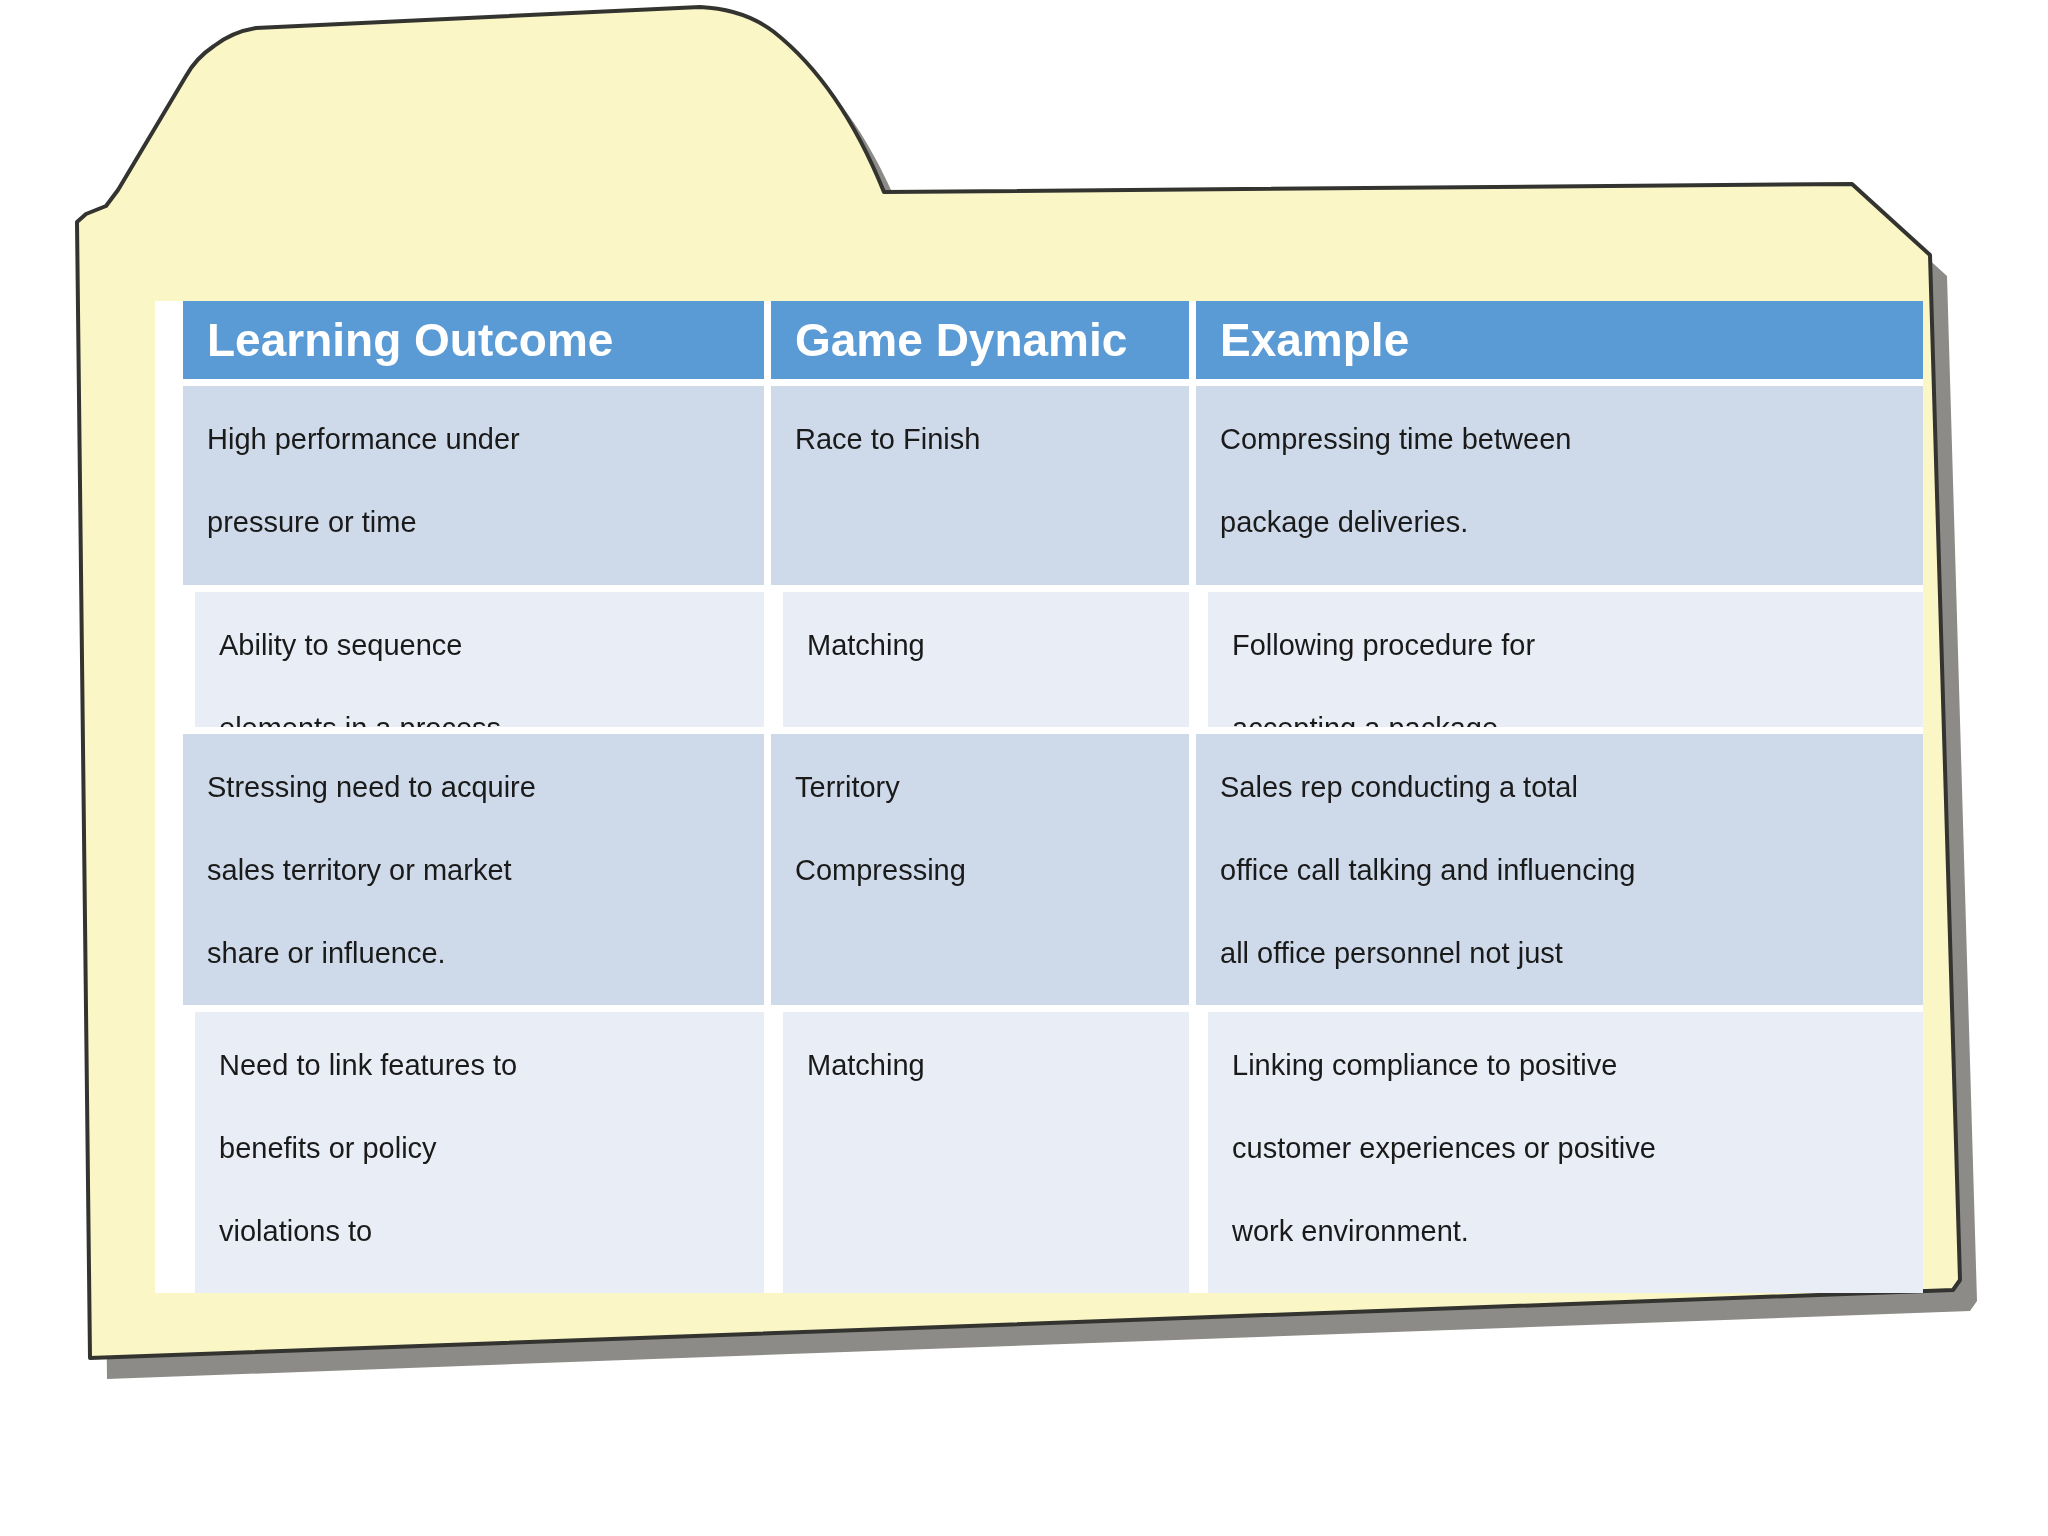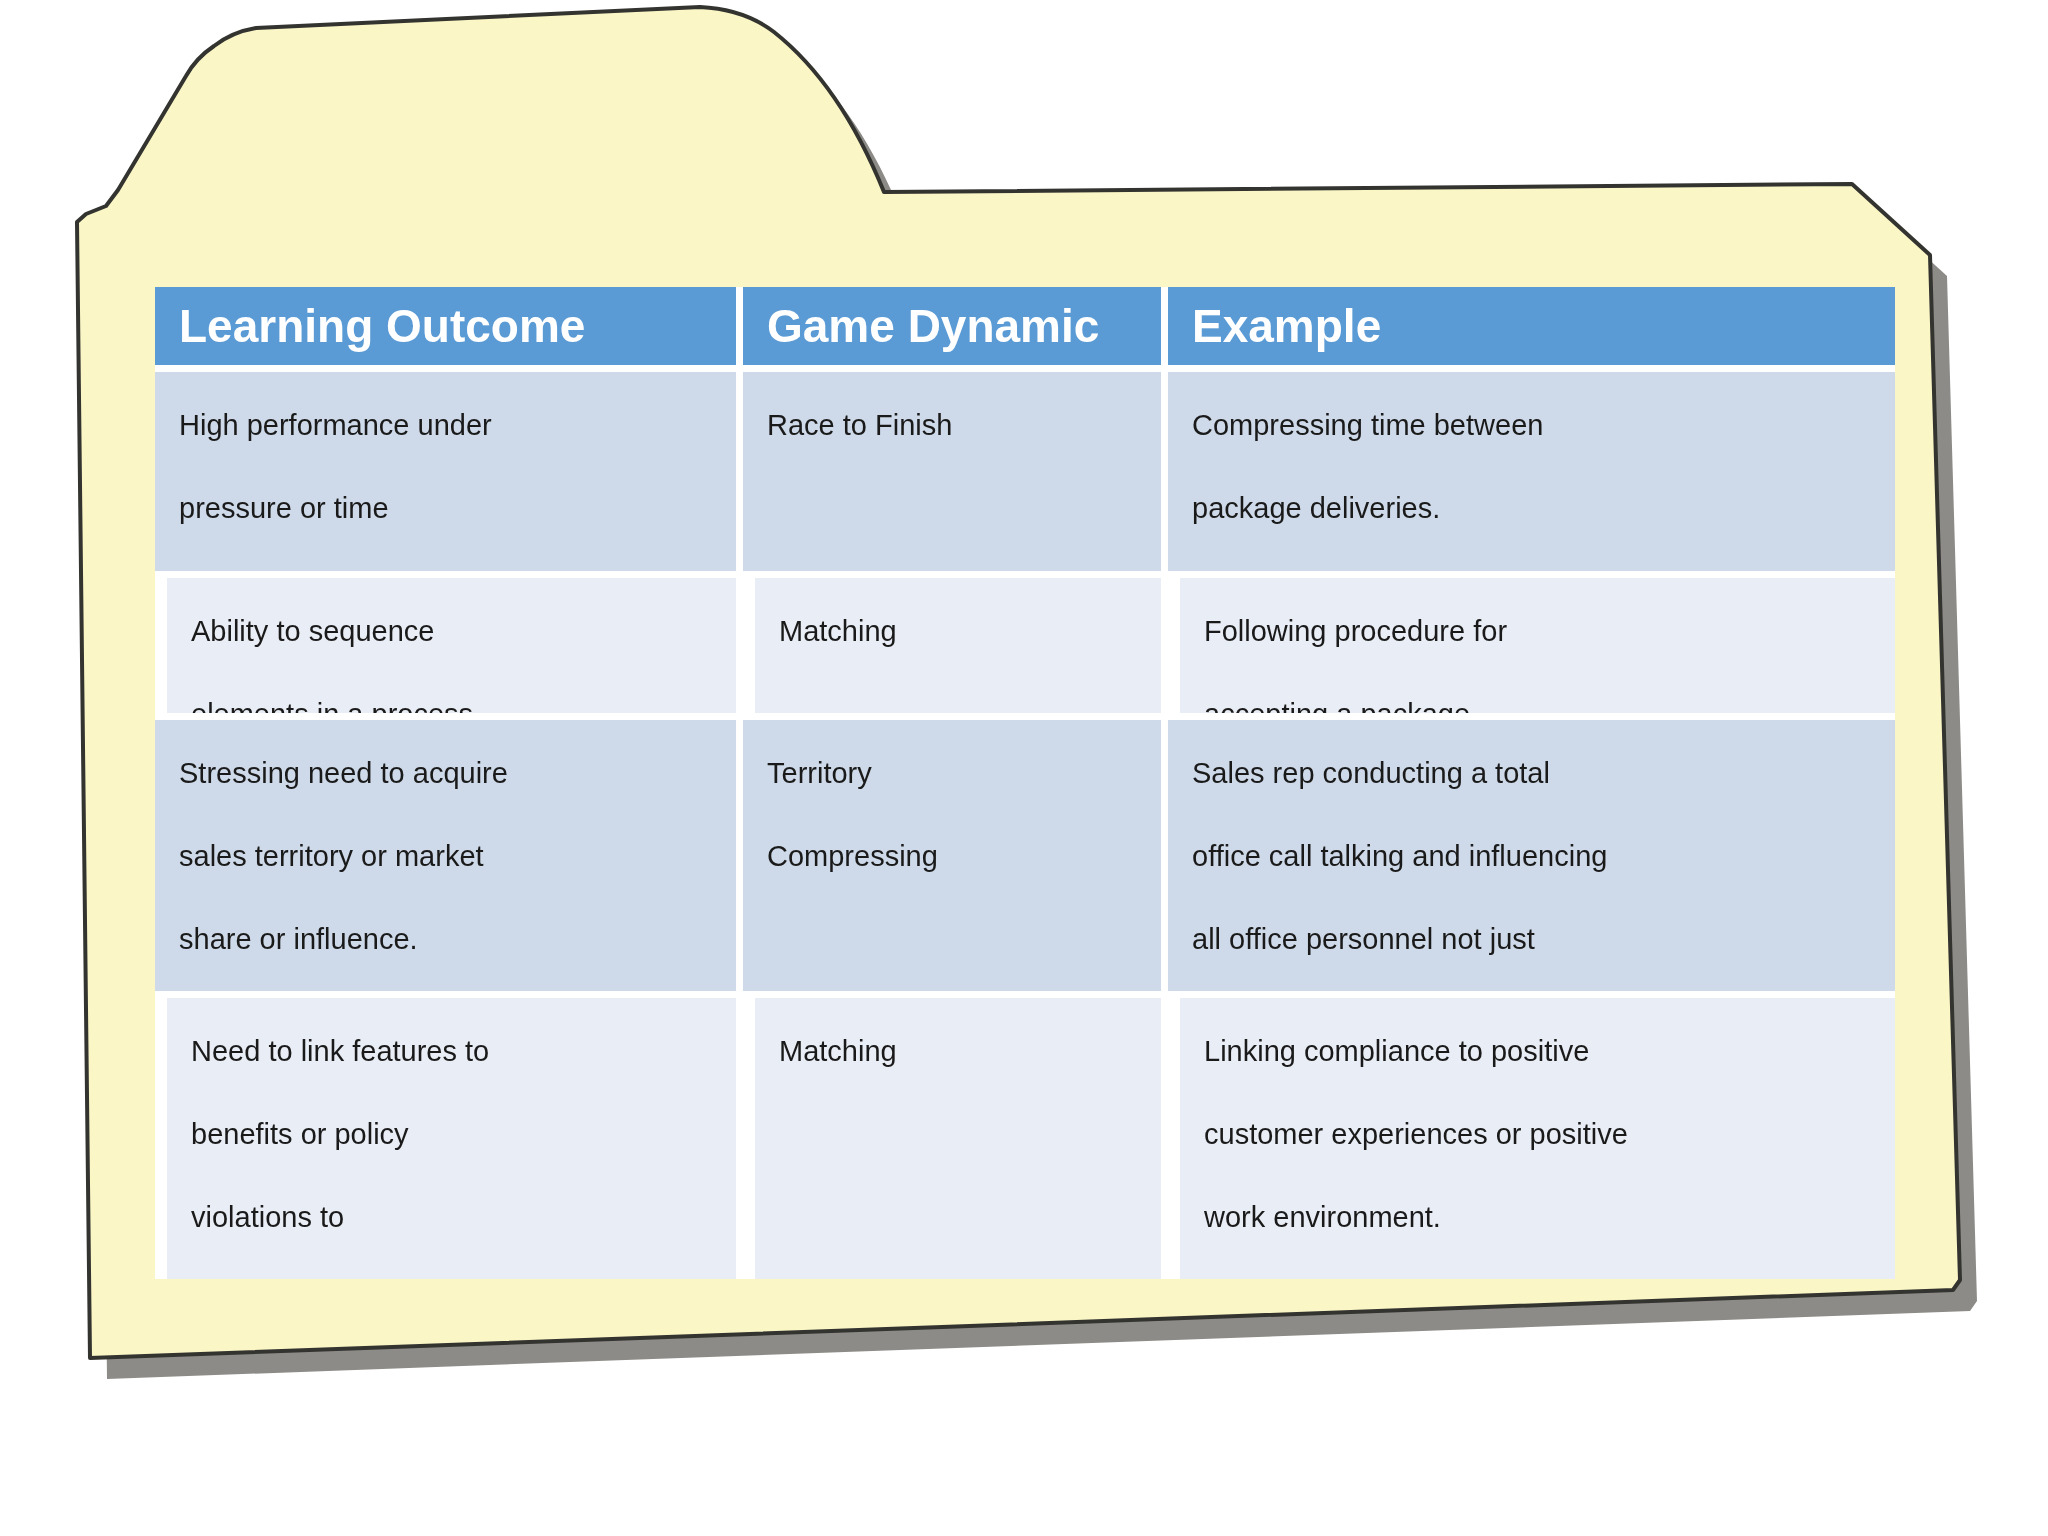--- a/index.html
+++ b/index.html
@@ -6,26 +6,27 @@
   body {
     width:2048px; height:1536px;
     position:relative;
     background:#ffffff;
     font-family:"Liberation Sans", sans-serif;
     overflow:hidden;
   }
   svg.folder-svg { position:absolute; left:0; top:0; width:2048px; height:1536px; }
 
   .table-grid {
-    position:absolute; left:155px; top:287px;
+    position:absolute; left:155px; top:301px;
     display:grid;
     grid-template-columns:581px 418px 727px;
     grid-template-rows:78px 199px 135px 271px 281px;
     gap:7px;
     background:var(--gap-color,#ffffff);
+    padding-left:28px;
   }
   .trow { display:contents; }
   .hcell {
     background:var(--header-bg,#5B9BD5);
     color:var(--header-fg,#ffffff);
     font-weight:bold;
     font-size:46px;
     display:flex; align-items:center;
     padding:0 10px 0 24px;
     overflow:hidden;

